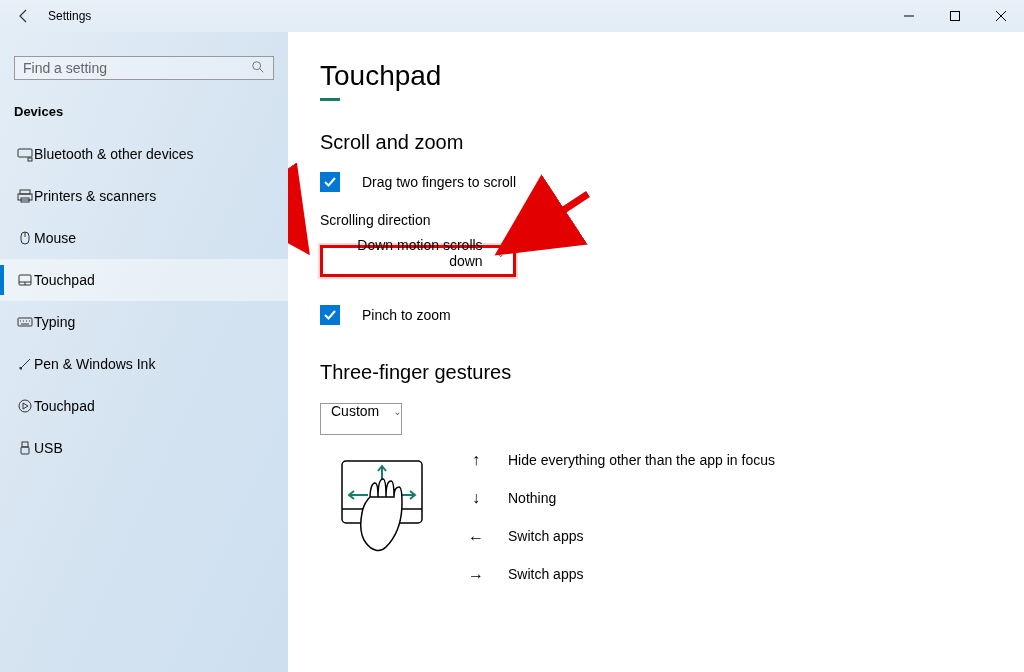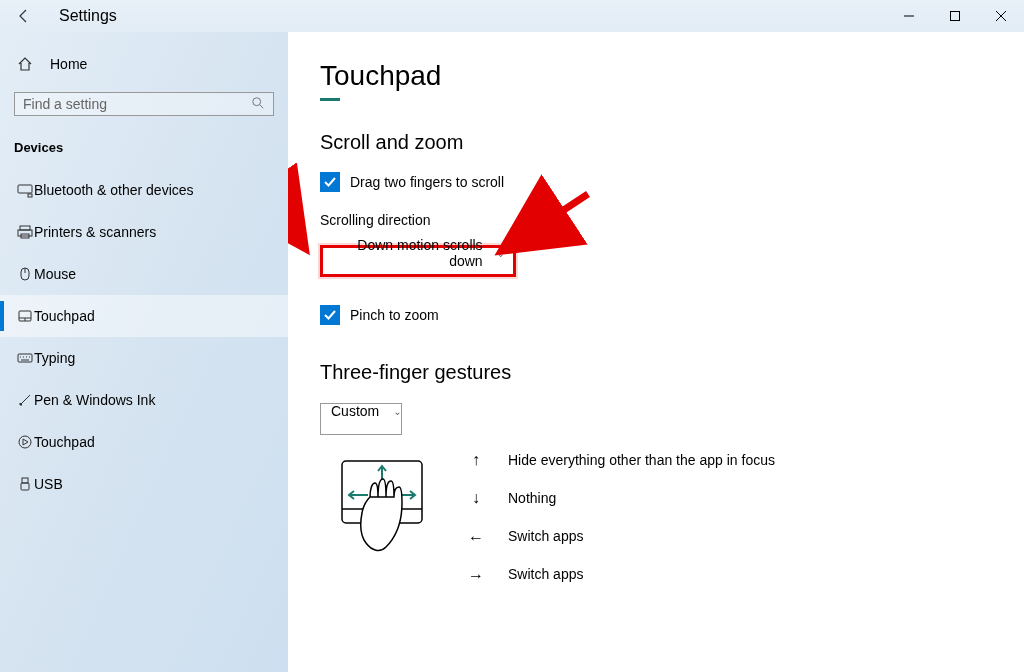--- a/index.html
+++ b/index.html
@@ -1,41 +1,41 @@
 <!DOCTYPE html>
 <html><head>
 <meta charset="utf-8">
 <style>
 * { margin: 0; padding: 0; box-sizing: border-box; font-family: "Segoe UI", sans-serif; }
 body { width: 1024px; height: 672px; overflow: hidden; background: #fff; position: relative; }
 
 .titlebar { height: 32px; display: flex; align-items: center; background: linear-gradient(to bottom, #e8f0f8, #e2ecf5); }
 .back-btn { width: 48px; height: 32px; display: flex; align-items: center; justify-content: center; cursor: pointer; }
-.title { font-size: 16px; color: #000; margin-left: 11px; }
+.title { font-size: 12px; color: #000; margin-left: 0; }
 .win-controls { margin-left: auto; display: flex; }
 .win-btn { width: 46px; height: 32px; display: flex; align-items: center; justify-content: center; cursor: pointer; }
 
 .content { display: flex; height: calc(100% - 32px); }
 
 .sidebar { width: 288px; background: linear-gradient(to bottom right, #e3edf6, #d6e4f1, #cddff0); padding-top: 14px; }
 .home-row { display: flex; align-items: center; height: 36px; padding-left: 16px; gap: 16px; font-size: 14px; cursor: pointer; }
 .search-box { margin: 10px 14px 16px 14px; height: 24px; border: 1px solid #999; background: rgba(255,255,255,0.35); display: flex; align-items: center; padding: 0 8px; font-size: 14px; color: #666; justify-content: space-between; }
 .cat-header { font-size: 13px; font-weight: 600; color: #000; padding: 8px 14px 14px 14px; }
 .nav-item { display: flex; align-items: center; height: 42px; padding-left: 16px; font-size: 14px; cursor: pointer; position: relative; }
 .nav-item.selected { background: rgba(255,255,255,0.45); }
 .nav-item.selected::before { content: ""; position: absolute; left: 0; top: 6px; bottom: 6px; width: 4px; background: #0078d4; }
 .nav-icon { width: 18px; height: 18px; display: flex; align-items: center; justify-content: center; color: #333; }
 
 .main { flex: 1; padding: 28px 32px; overflow-y: auto; position: relative; }
 .page-title { font-size: 28px; font-weight: 400; color: #000; }
 .title-underline { width: 20px; height: 3px; background: #1a7a6e; margin-top: 6px; margin-bottom: 30px; }
 .section-title { font-size: 20px; font-weight: 400; margin-bottom: 18px; color: #000; }
 .section-title.sub { font-size: 20px; margin-top: 36px; }
 .field-label { font-size: 14px; color: #000; margin-bottom: 8px; margin-top: 20px; }
-.checkbox-row { display: flex; align-items: center; gap: 10px; margin-bottom: 14px; font-size: 14px; text-align: right; }
+.checkbox-row { display: flex; align-items: center; gap: 22px; margin-bottom: 14px; font-size: 14px; text-align: right; }
 .checkbox { width: 20px; height: 20px; background: #0078d4; display: flex; align-items: center; justify-content: center; color: #fff; }
 .dropdown { display: inline-flex; align-items: center; justify-content: space-between; height: 32px; border: 1px solid #999; padding: 0 8px 16px 10px; font-size: 14px; cursor: pointer; background: #fff; text-align: right; }
 .dropdown.highlighted { border: 3px solid #e30000; box-shadow: 0 0 0 2px rgba(227,0,0,0.15); }
 .dropdown .chev { font-size: 10px; color: #666; margin-left: 14px; }
 
 .gesture-row { display: flex; gap: 24px; margin-top: 12px; }
 .touchpad-illus { width: 124px; height: 112px; }
 .gesture-list { display: flex; flex-direction: column; gap: 20px; font-size: 14px; padding-top: 4px; }
 .gesture-item { display: flex; align-items: center; gap: 24px; max-width: 360px; }
 .dir-icon { width: 16px; display: flex; justify-content: center; color: #000; font-size: 16px; }
@@ -68,28 +68,20 @@
         <svg width="10" height="10">
           <line x1="0" y1="0" x2="10" y2="10" stroke="#000"></line>
           <line x1="10" y1="0" x2="0" y2="10" stroke="#000"></line>
         </svg>
       </div>
   </div>
 </div>
 
 <div class="content">
   <div class="sidebar">
-    <div class="home-row">
-      <span class="nav-icon">
-          <svg width="16" height="16" viewBox="0 0 16 16">
-            <path d="M2 8 L8 2 L14 8 M4 7 V14 H12 V7" stroke="#333" fill="none" stroke-width="1.2"></path>
-          </svg>
-        </span>
-      <span>Home</span>
-    </div>
     <div class="search-box">
       <span>Find a setting</span>
       <span><svg width="14" height="14" viewBox="0 0 16 16">
             <circle cx="6.5" cy="6.5" r="4.5" stroke="#666" fill="none"></circle>
             <line x1="10" y1="10" x2="14" y2="14" stroke="#666"></line>
           </svg></span>
     </div>
     <div class="cat-header">Devices</div>
 
     <div class="nav-item">

